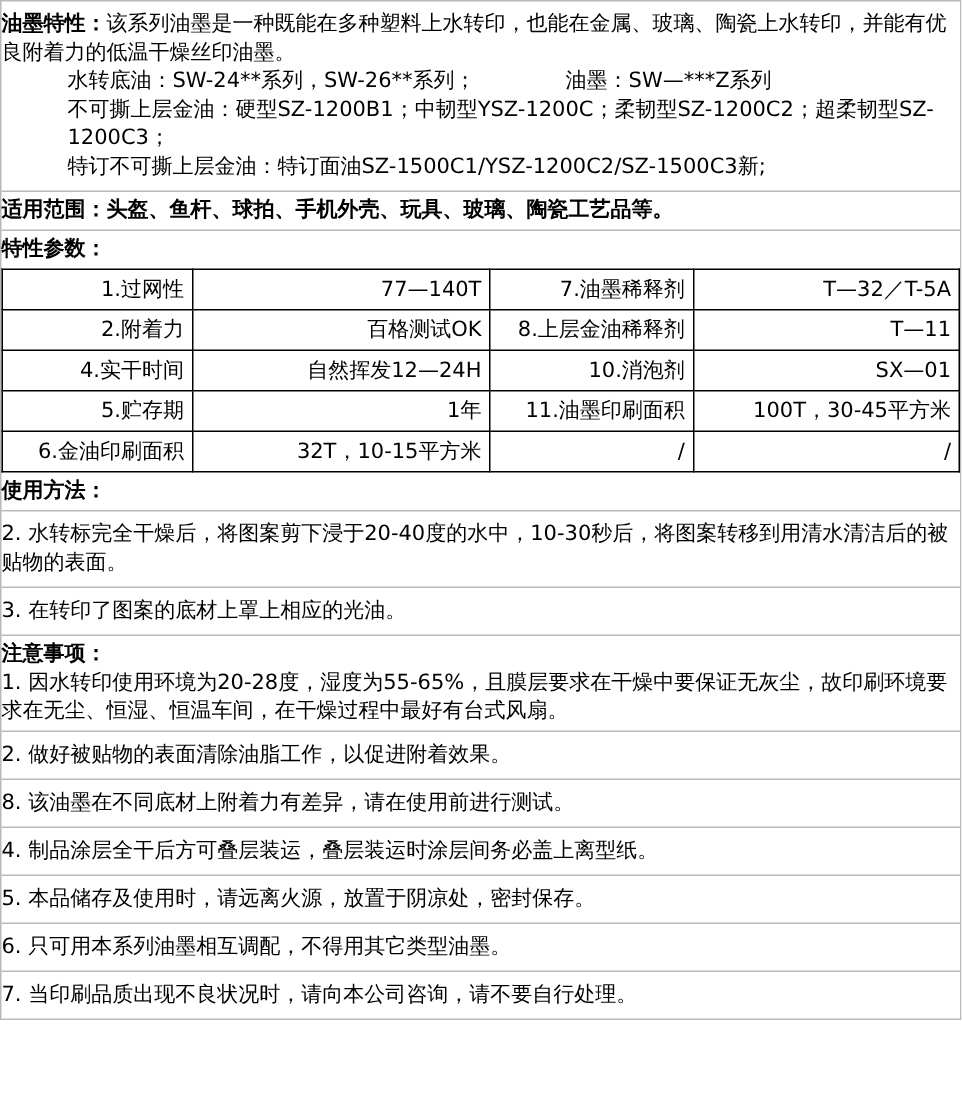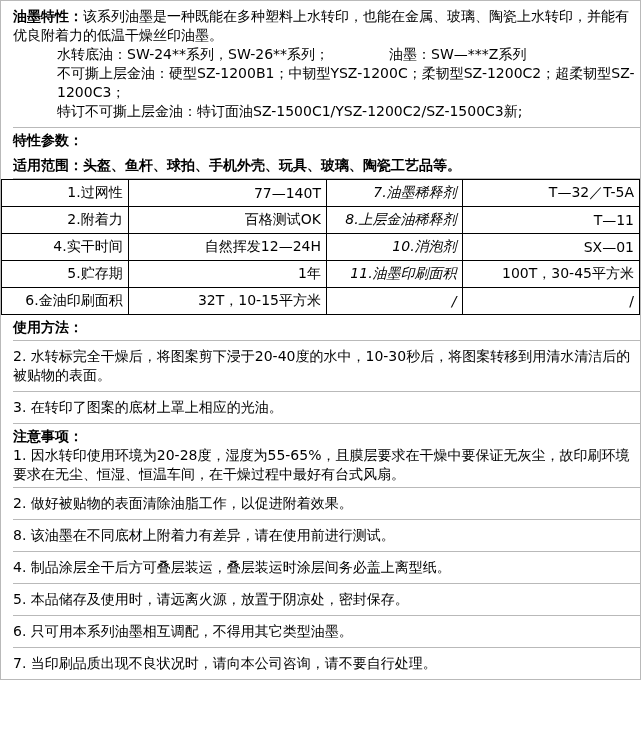--- a/index.html
+++ b/index.html
@@ -6,60 +6,60 @@
   body{
     font-family:"DejaVu Sans","Liberation Sans",sans-serif;
     font-size:14px;color:#000000;
   }
   .doc{
     width:641px;box-sizing:border-box;
     border:1px solid #b9b9b9;background:#ffffff;
   }
   .sec{
     border-bottom:1px solid #b9b9b9;
-    padding:3px 0;line-height:19px;margin-left:12px;
+    padding:3px 0;line-height:19px;
   }
   .sec.no-border{border-bottom:none;}
   .doc > .sec:last-child{border-bottom:none;}
   .hd{font-weight:bold;}
   .indent{padding-left:44px;}
   .ink-label{display:inline-block;margin-left:60px;}
   
   table.spec{
     width:100%;border-collapse:collapse;table-layout:fixed;
   }
   table.spec td{
     border:1px solid #000000;
     height:24px;padding:1px 5px;
     overflow:hidden;white-space:nowrap;text-align:right;
   }
   td.c1{width:19.5%;}
   td.c2{width:31.5%;}
-  td.c3{width:21%;font-style:italic;}
+  td.c3{width:21%;}
   td.c4{width:28%;}
   td.center{text-align:center;}
   .pad-tall{padding-top:6px;padding-bottom:6px;}
 </style>
 </head>
 <body>
 
 <div class="doc">
 
   <div class="sec pad-tall">
     <div><span class="hd">油墨特性：</span><span>该系列油墨是一种既能在多种塑料上水转印，也能在金属、玻璃、陶瓷上水转印，并能有优良附着力的低温干燥丝印油墨。</span></div>
     <div class="indent"><span>水转底油：SW-24**系列，SW-26**系列；</span><span class="ink-label">油墨：SW—***Z系列</span></div>
     <div class="indent">不可撕上层金油：硬型SZ-1200B1；中韧型YSZ-1200C；柔韧型SZ-1200C2；超柔韧型SZ-1200C3；</div>
     <div class="indent">特订不可撕上层金油：特订面油SZ-1500C1/YSZ-1200C2/SZ-1500C3新;</div>
   </div>
 
-  <div class="sec hd no-border">特性参数：</div>
-
   <div class="sec hd">
     <span>适用范围：</span><span>头盔、鱼杆、球拍、手机外壳、玩具、玻璃、陶瓷工艺品等。</span>
   </div>
+
+  <div class="sec hd no-border">特性参数：</div>
 
   <table class="spec">
     <tbody>
       <tr>
         <td class="c1">1.过网性</td>
         <td class="c2">77—140T</td>
         <td class="c3">7.油墨稀释剂</td>
         <td class="c4">T—32／T-5A</td>
       </tr>
       <tr>

